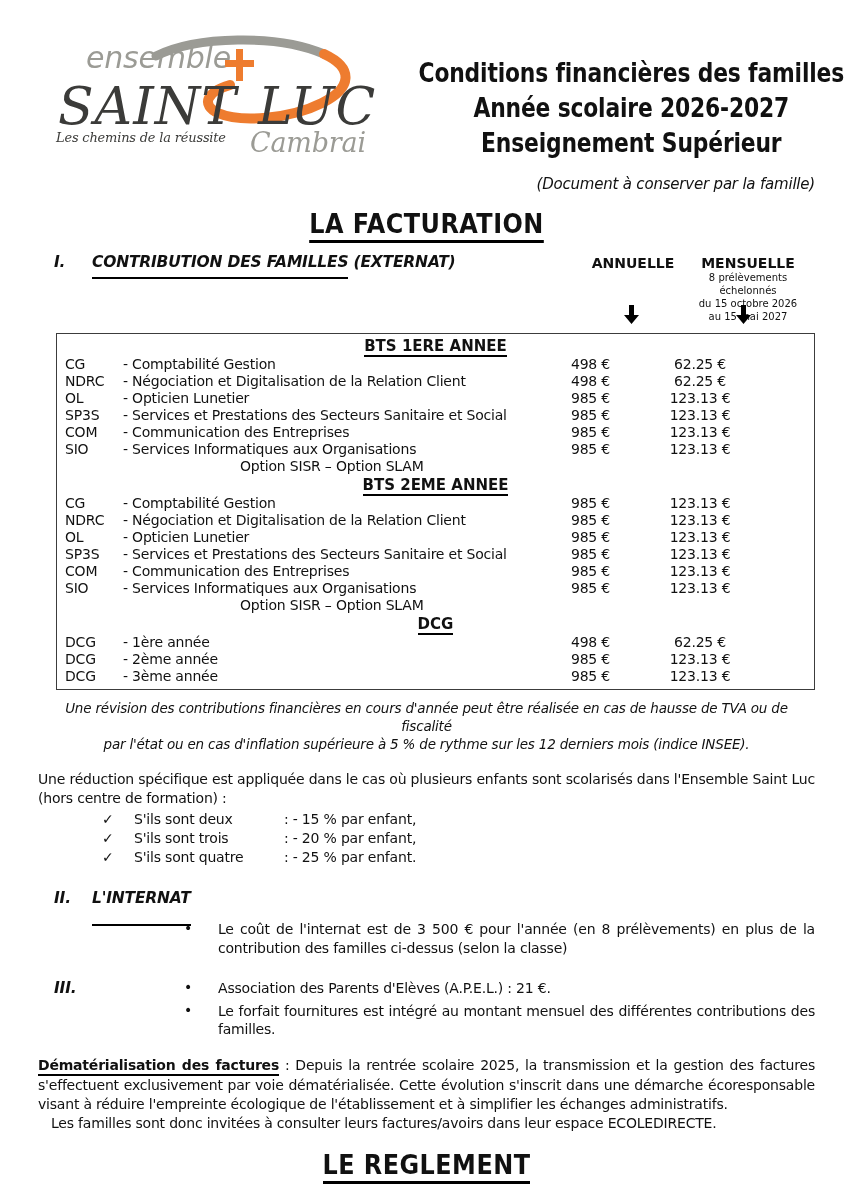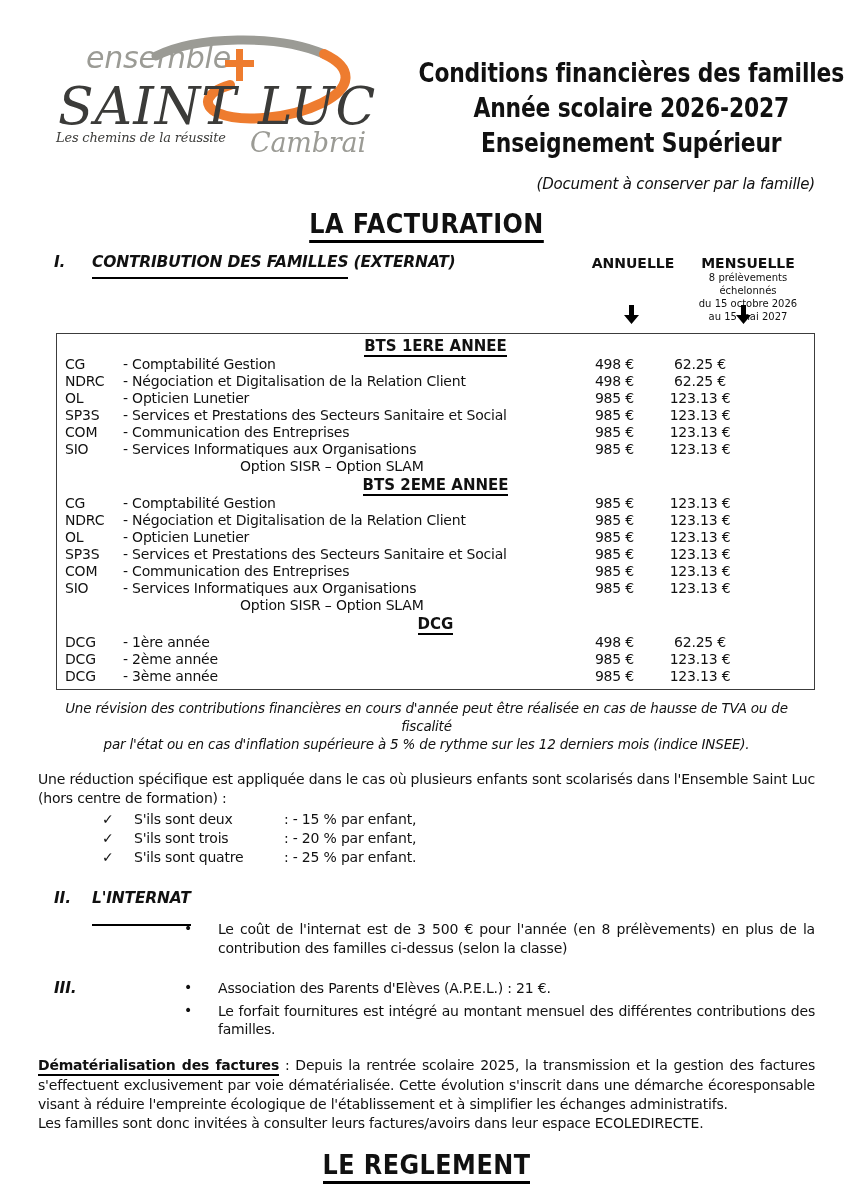--- a/index.html
+++ b/index.html
@@ -35,21 +35,21 @@
   .arrow { position:absolute; top:52px; width:15px; height:19px; }
   .arrow svg { display:block; }
   .arrow-a { left:586px; }
   .arrow-m { left:698px; }
 
   
   .fee-table { border:1.5px solid #3c3c3c; padding:2px 0 4px; font-size:14px;margin-left:18px; }
   .grp-hdr { text-align:center; font-weight:bold; font-size:15px; line-height:20px; letter-spacing:0; }
   .grp-hdr span { border-bottom:2px solid #000; padding-bottom:0px; }
   .frow { display:grid; grid-template-columns:58px 1fr 95px 172px; line-height:17px; padding-left:8px; }
-  .fann { text-align:right; padding-right:8px; }
+  .fann { text-align:center; padding-right:8px; }
   .fmon { text-align:center; padding-right:56px; }
   .opt-row { padding-left:183px; line-height:17px; }
 
   
   .revision { font-style:italic; text-align:center; font-size:13.5px; line-height:1.35; margin-top:9px; }
   .para { text-align:justify; line-height:1.35; margin-top:16px; }
   .checklist { margin:3px 0 0 64px; }
   .chk-row { display:flex; line-height:19px; }
   .chk-mark { width:32px; }
   .chk-label { width:150px; }
@@ -59,21 +59,21 @@
   .sec-block .sec-head2 { font-weight:bold; font-style:italic; font-size:15.5px; }
   .sec-block .u { border-bottom:2px solid #000; padding-bottom:17px; }
 
   .bullet-row { display:flex; margin-top:13px; padding-left:146px; }
   .bullet-row.tight { margin-top:5px; }
   .bdot { width:34px; }
   .btext { flex:1; text-align:justify; line-height:1.3; }
 
   .demat { margin-top:18px; text-align:justify; line-height:1.38; }
   .demat .lead { font-weight:bold; border-bottom:2px solid #000; padding-bottom:1px; }
-  .eco-note { line-height:1.38; }
+  .eco-note { line-height:1.38;margin-left:13px; }
 </style>
 </head>
 <body>
 
 <div class="page">
 
   <div class="hdr">
     <div class="logo-box">
       <svg width="340" height="134" viewBox="0 0 340 134">
 

